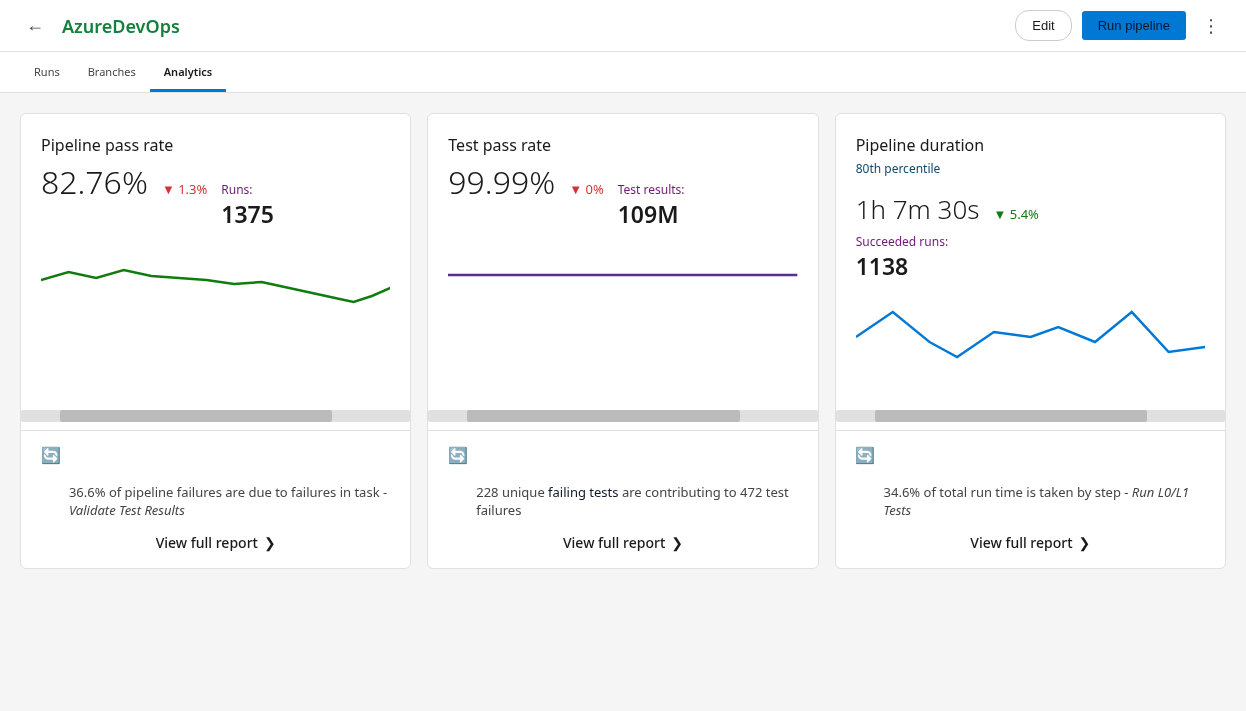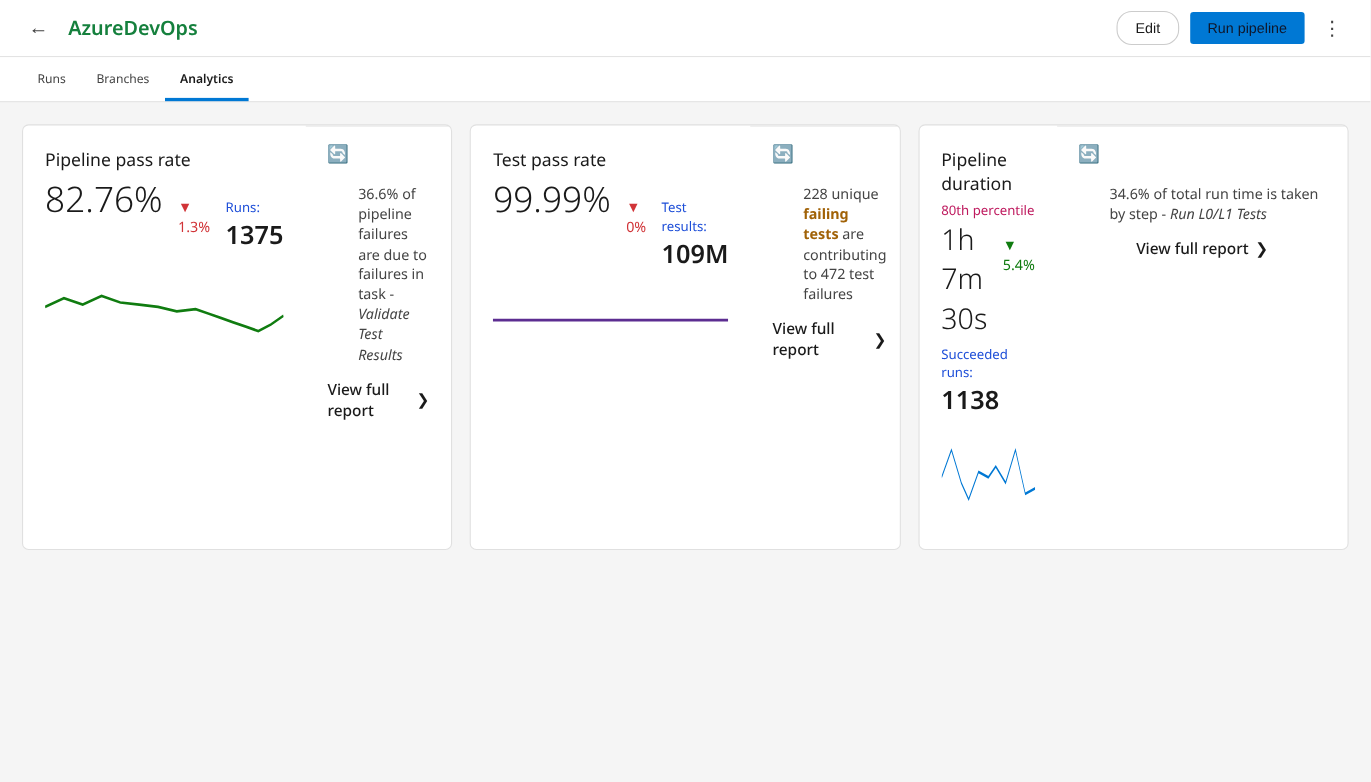--- a/index.html
+++ b/index.html
@@ -106,40 +106,40 @@
       display: flex;
       gap: 16px;
     }
 
     .card {
       background: #fff;
       border-radius: 6px;
       border: 1px solid #e0e0e0;
       flex: 1;
       display: flex;
-      flex-direction: row;
+      flex-direction: column;
       overflow: hidden;
     }
 
     .card-body {
       padding: 20px 20px 10px;
       flex: 1;
     }
 
     .card-title {
       font-size: 16px;
       font-weight: 400;
       color: #1a1a1a;
       margin-bottom: 4px;
     }
 
     .card-subtitle {
       font-size: 12px;
-      color: #be185d;
-      margin-bottom: 0;
+      color: #0c4a6e;
+      margin-bottom: 14px;
     }
 
     .metric-row {
       display: flex;
       align-items: baseline;
       gap: 14px;
       margin-bottom: 6px;
     }
 
     .metric-value {
@@ -160,21 +160,21 @@
       color: #107c10;
     }
 
     .metric-side {
       display: flex;
       flex-direction: column;
       font-size: 12px;
     }
 
     .metric-side-label {
-      color: #1d4ed8;
+      color: #701a75;
     }
 
     .metric-side-value {
       font-size: 23px;
       font-weight: 600;
       color: #1a1a1a;
     }
 
     .chart-area {
       width: 100%;
@@ -222,22 +222,22 @@
       flex-shrink: 0;
       margin-top: 1px;
     }
 
     .insight-text {
       flex: 1;
       margin-top: 40px;
     }
 
     .insight-text a, .insight-text strong {
-      color: #a16207;
-      font-weight: bold;
+      color: #0f172a;
+      font-weight: normal;
     }
 
     .insight-text em {
       font-style: italic;
     }
 
     .view-report {
       display: flex;
       align-items: center;
       justify-content: center;

